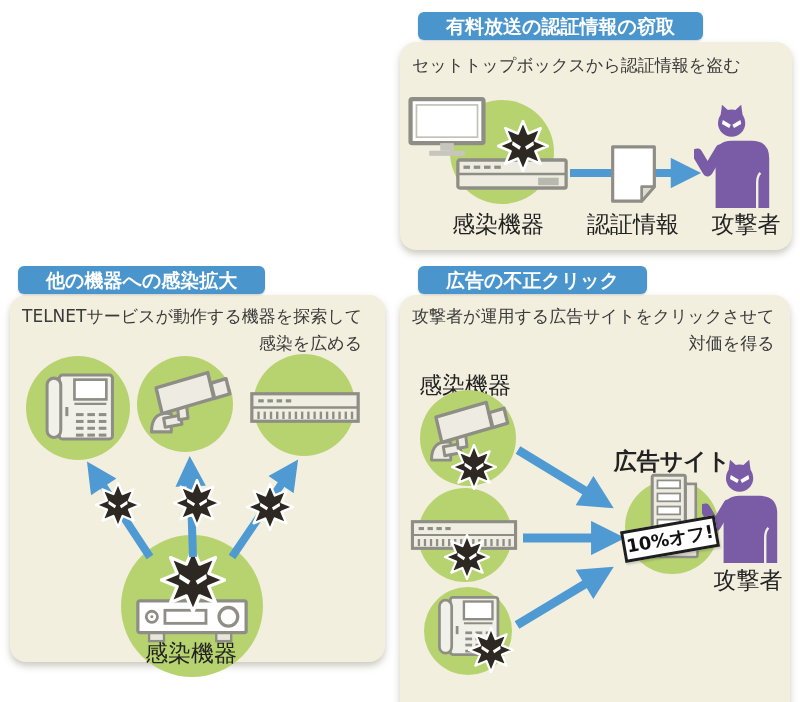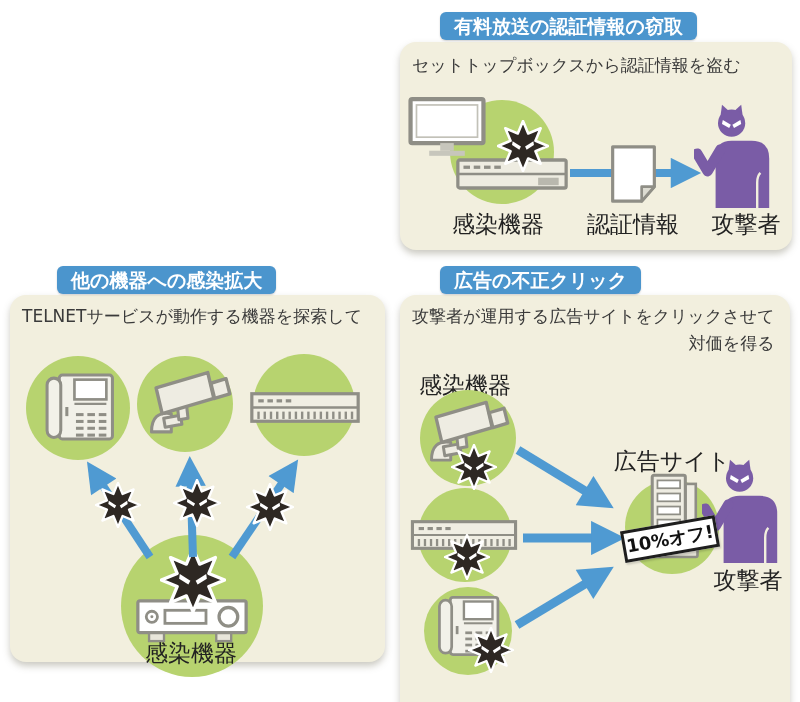--- a/index.html
+++ b/index.html
@@ -1,21 +1,21 @@
 <!DOCTYPE html>
 <html><head>
 <meta charset="utf-8">
 <style>
   html,body{margin:0;padding:0;background:#fff;}
   .canvas{position:relative;width:800px;height:702px;background:#ffffff;overflow:hidden;
           font-family:"DejaVu Sans","Liberation Sans",sans-serif;}
   .abs{position:absolute;}
   .tab{position:absolute;background:#4b95cd;color:#ffffff;font-weight:bold;font-size:19px;
-       line-height:28px;height:28px;padding:0 14px;border-radius:6px;white-space:nowrap;
-       box-shadow:0 1px 2px rgba(0,0,0,.18);z-index:5;margin-left:22px;}
+       line-height:28px;height:28px;padding:0 28px;border-radius:6px;white-space:nowrap;
+       box-shadow:0 1px 2px rgba(0,0,0,.18);z-index:5;}
   .panel{position:absolute;background:#f2efde;border-radius:16px;
          box-shadow:0 4px 7px rgba(140,138,120,.45);}
   .desc{position:absolute;font-size:17px;color:#3a3a3a;line-height:27px;white-space:nowrap;text-align:right;}
   .lbl{position:absolute;font-size:23px;color:#222;white-space:nowrap;transform:translateX(-50%);}
   .gcircle{position:absolute;border-radius:50%;background:#b7d36f;}
   .overlay{position:absolute;left:0;top:0;pointer-events:none;}
   .banner{position:absolute;background:#ffffff;border:3px solid #1e1e1e;color:#111;
           font-weight:bold;font-size:18px;line-height:26px;text-align:center;
           transform:rotate(-10deg);box-shadow:1px 2px 2px rgba(0,0,0,.15);}
 </style>
@@ -176,24 +176,25 @@
       </svg>
     <svg class="abs" style="left:294px;top:62px;" width="80" height="104">
         <use href="#sym-attacker" width="100%" height="100%"></use>
       </svg>
 
     <div class="lbl" style="left:98px;top:167px;">感染機器</div>
     <div class="lbl" style="left:233px;top:167px;">認証情報</div>
     <div class="lbl" style="left:346px;top:167px;">攻撃者</div>
   </div>
 
-  <div class="tab" style="left:35px;top:266px;">他の機器への感染拡大</div>
+  <div class="tab" style="left:18px;top:266px;">他の機器への感染拡大</div>
   <div class="panel" style="left:10px;top:295px;width:375px;height:367px;">
     <div class="desc" style="left:12px;top:8px;">
       <span style="display:block">TELNETサービスが動作する機器を探索して</span>
+      <span style="display:block">感染を広める</span>
     </div>
 
     <div class="gcircle" style="left:16px;top:61px;width:104px;height:104px;"></div>
     <div class="gcircle" style="left:127px;top:61px;width:96px;height:96px;"></div>
     <div class="gcircle" style="left:243px;top:59px;width:102px;height:102px;"></div>
     <div class="gcircle" style="left:111px;top:240px;width:142px;height:142px;"></div>
 
     <svg class="abs" style="left:31px;top:66px;" width="76" height="92">
         <use href="#sym-phone" width="100%" height="100%"></use>
       </svg>
@@ -271,17 +272,17 @@
     <svg class="abs" style="left:68px;top:332px;" width="46" height="46">
         <use href="#sym-star" width="100%" height="100%"></use>
       </svg>
 
     <svg class="abs" style="left:302px;top:164px;" width="80" height="104">
         <use href="#sym-attacker" width="100%" height="100%"></use>
       </svg>
 
     <div class="banner" style="left:222px;top:228px;width:90px;height:26px;">10%オフ!</div>
 
-    <div class="lbl" style="left:272px;top:151px;">広告サイト</div>
+    <div class="lbl" style="left:272px;top:151px;font-weight:bold;">広告サイト</div>
     <div class="lbl" style="left:348px;top:270px;">攻撃者</div>
   </div>
 
 </div>
 
 </body></html>

